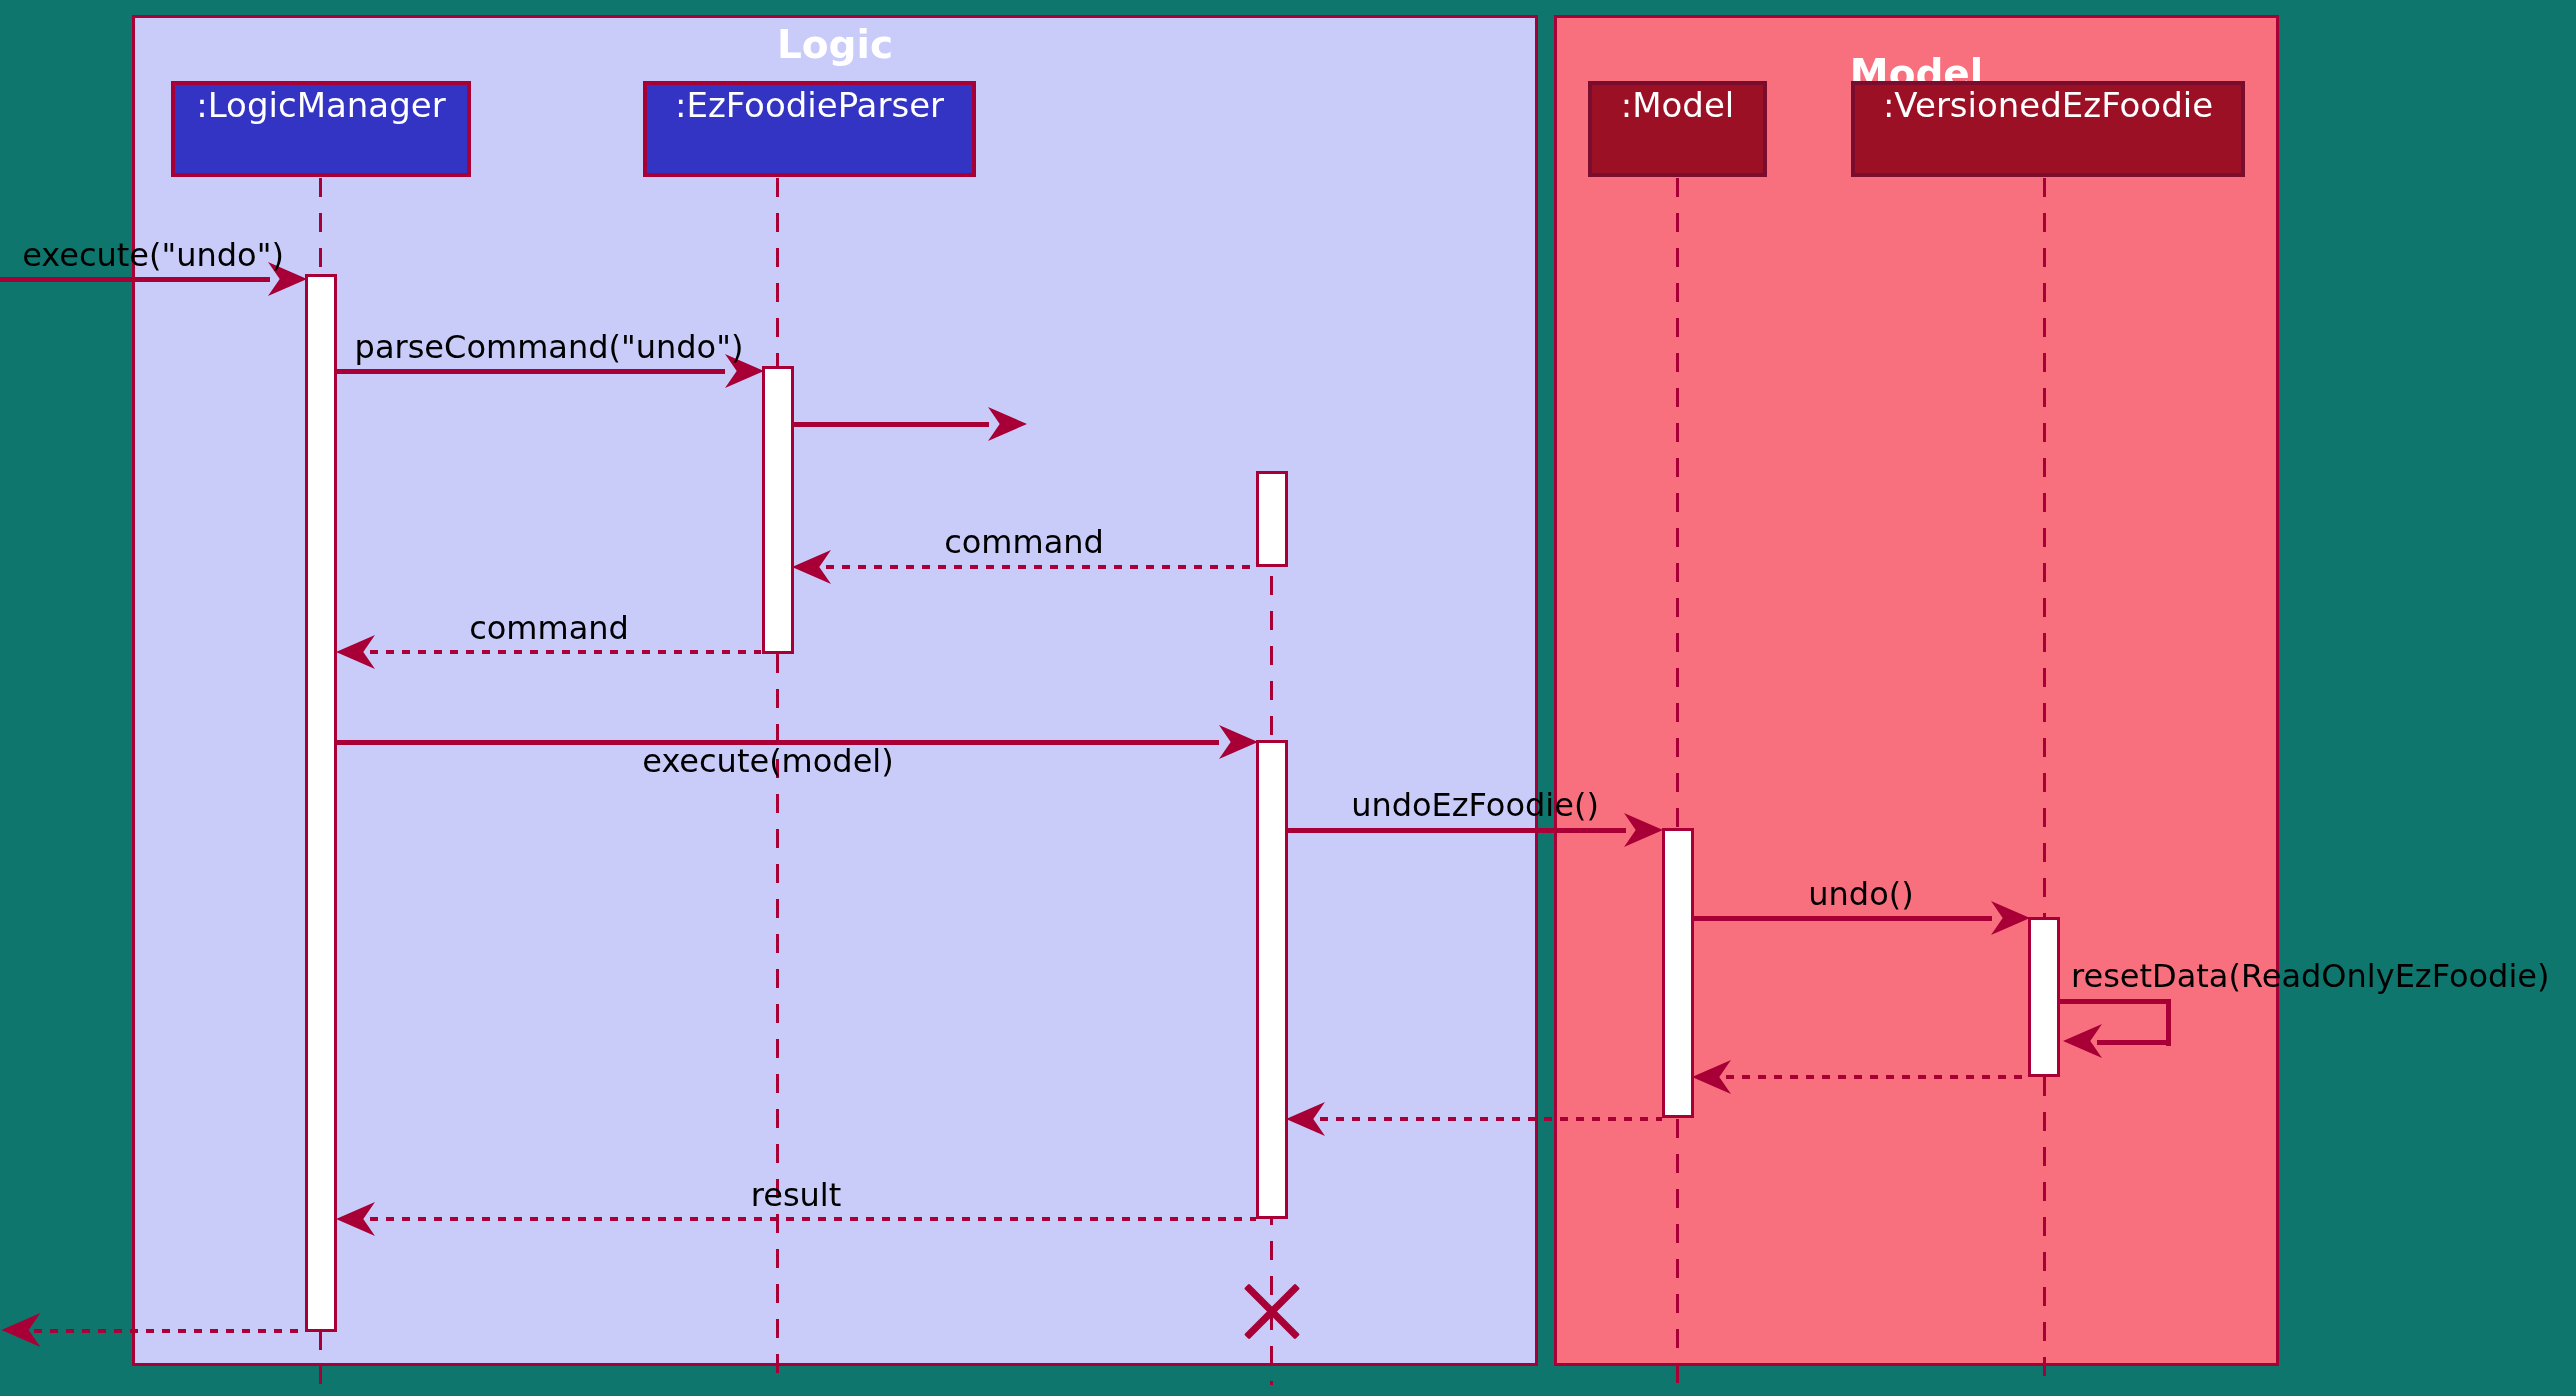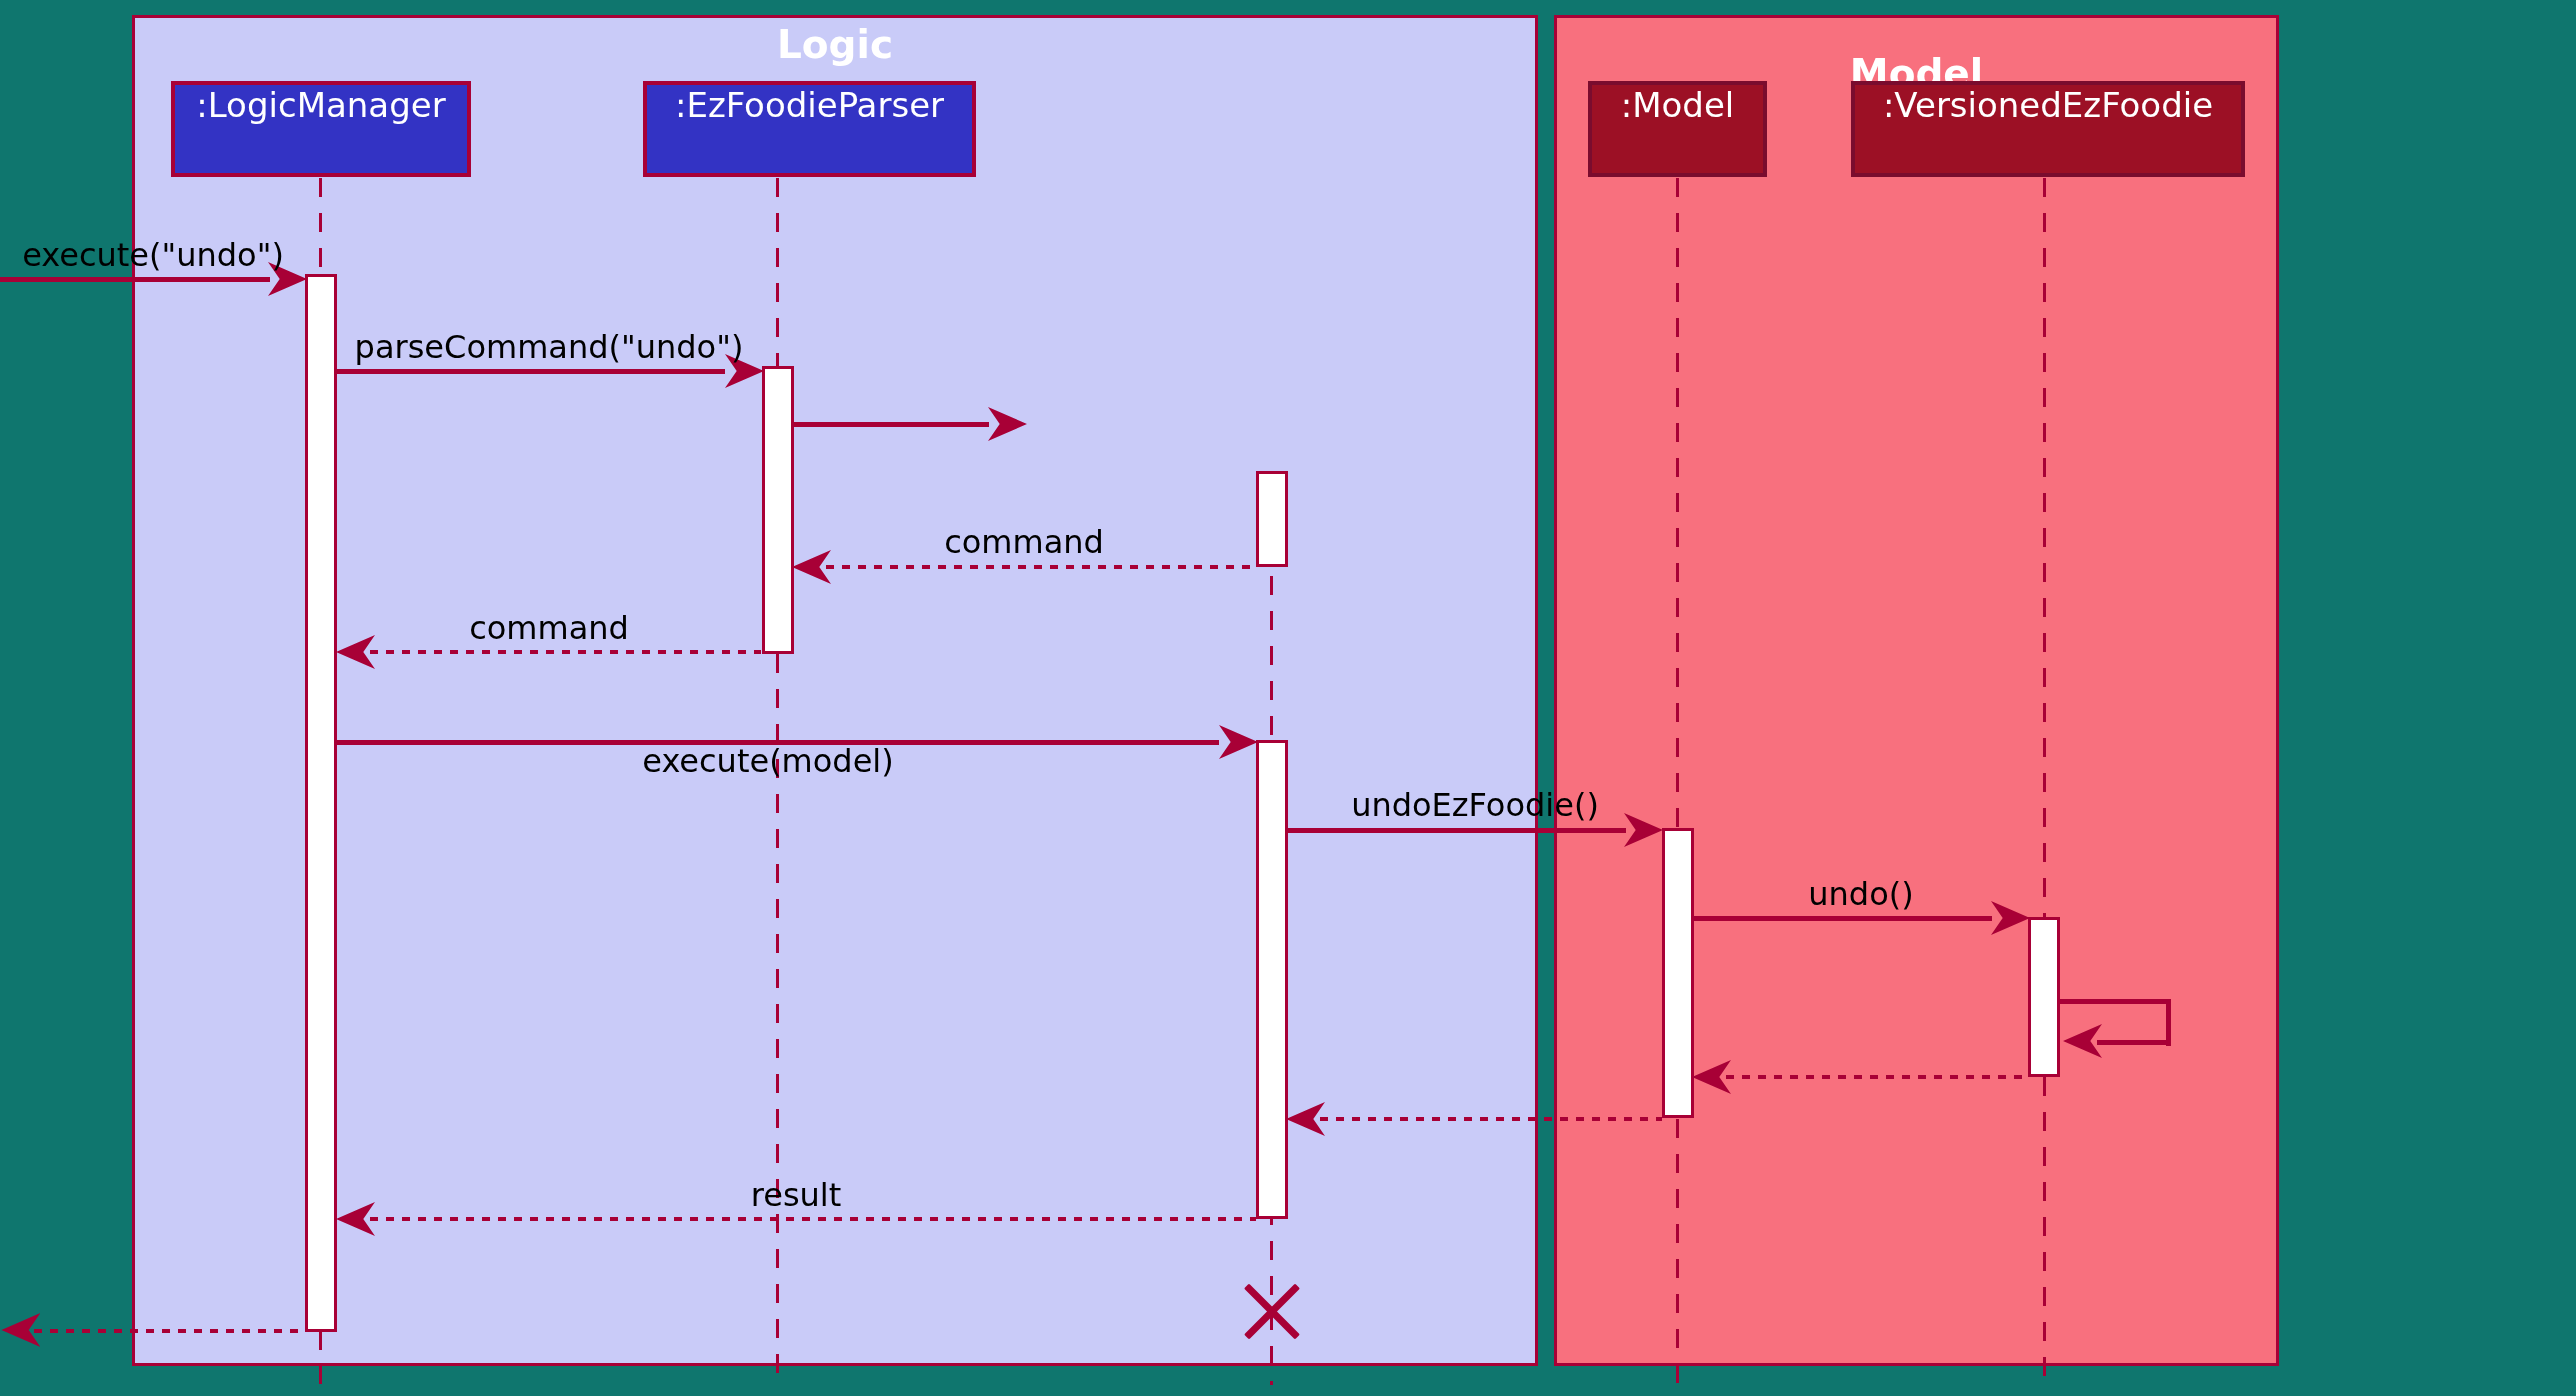--- a/index.html
+++ b/index.html
@@ -93,20 +93,21 @@
   <div class="msg-label" style="left:1475px;top:787px;">undoEzFoodie()</div>
 
   <div class="line-h" style="left:1693px;top:916px;width:299px;"></div>
   <div class="head r" style="left:1991px;top:901px;"></div>
   <div class="msg-label" style="left:1861px;top:876px;">undo()</div>
 
   <div class="line-h" style="left:2060px;top:999px;width:111px;"></div>
   <div class="line-v" style="left:2166px;top:999px;height:47px;"></div>
   <div class="line-h" style="left:2097px;top:1040px;width:74px;"></div>
   <div class="head l" style="left:2063px;top:1024px;"></div>
+  <div class="msg-label la" style="left:2071px;top:958px;">resetData(ReadOnlyEzFoodie)</div>
 
   <div class="line-h dotted" style="left:1726px;top:1075px;width:303px;"></div>
   <div class="head l" style="left:1692px;top:1060px;"></div>
 
   <div class="line-h dotted" style="left:1320px;top:1117px;width:342px;"></div>
   <div class="head l" style="left:1286px;top:1102px;"></div>
 
   <div class="line-h dotted" style="left:370px;top:1217px;width:886px;"></div>
   <div class="head l" style="left:336px;top:1202px;"></div>
   <div class="msg-label" style="left:796px;top:1177px;text-align:center;">result</div>

